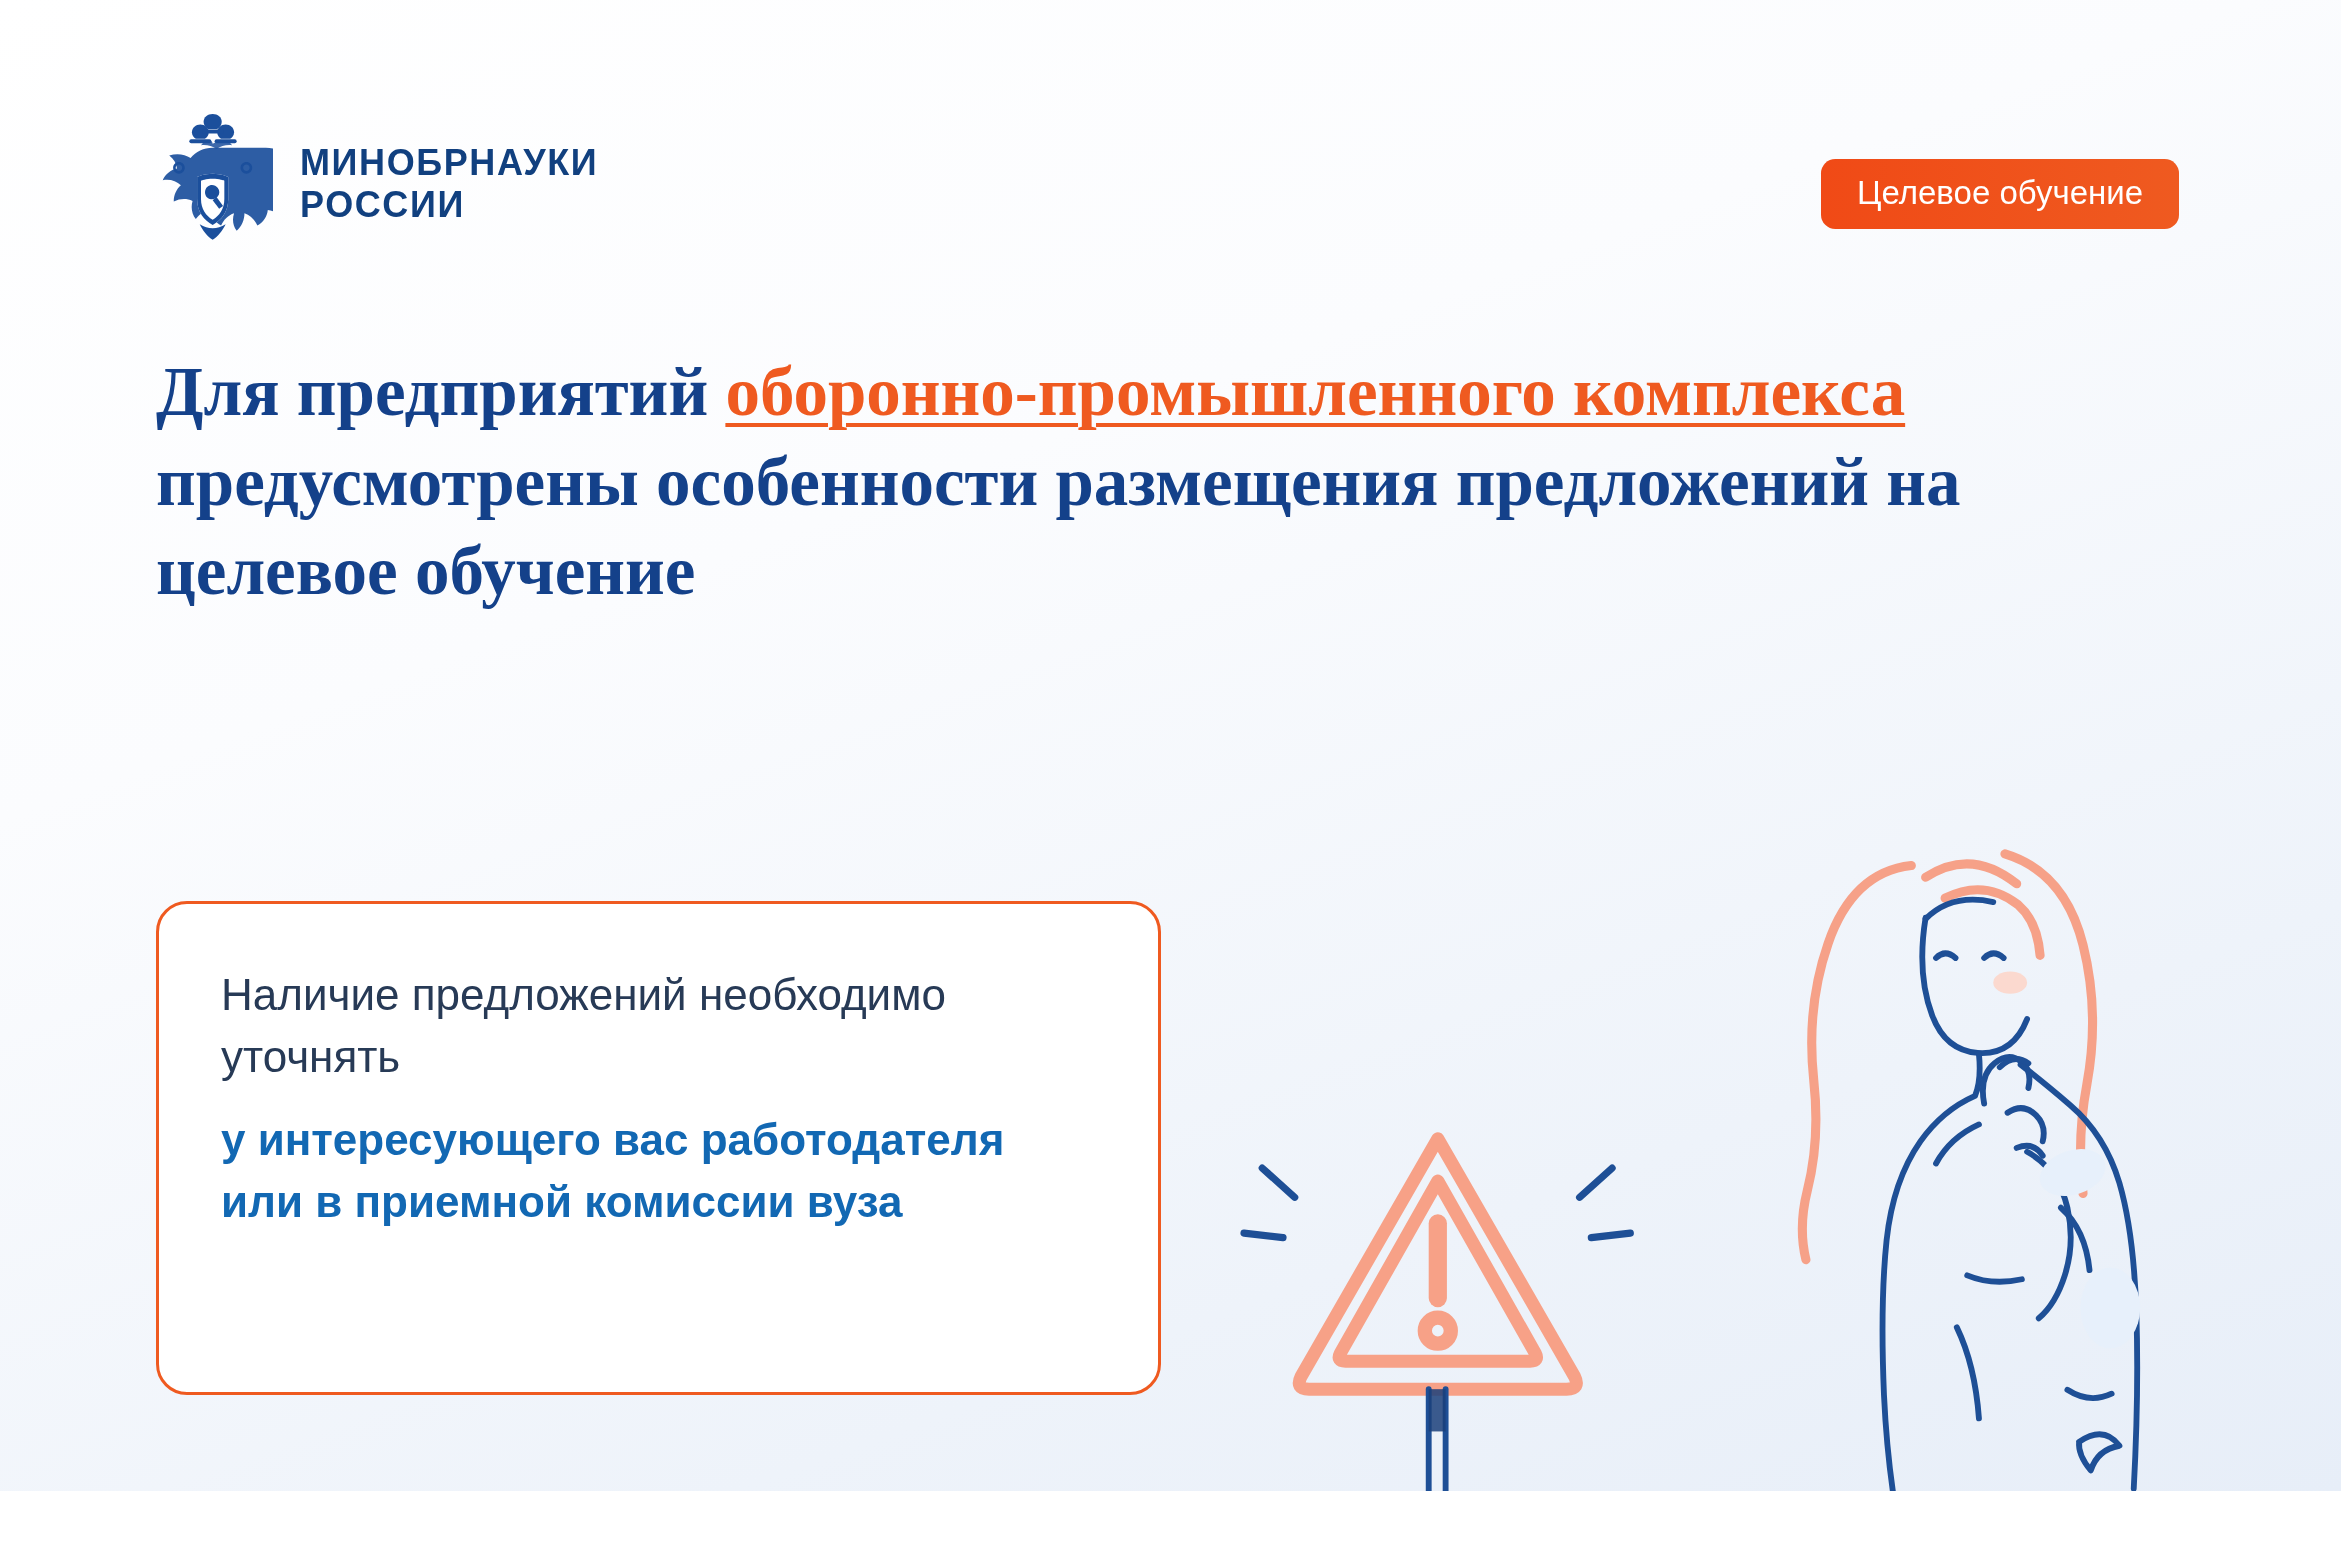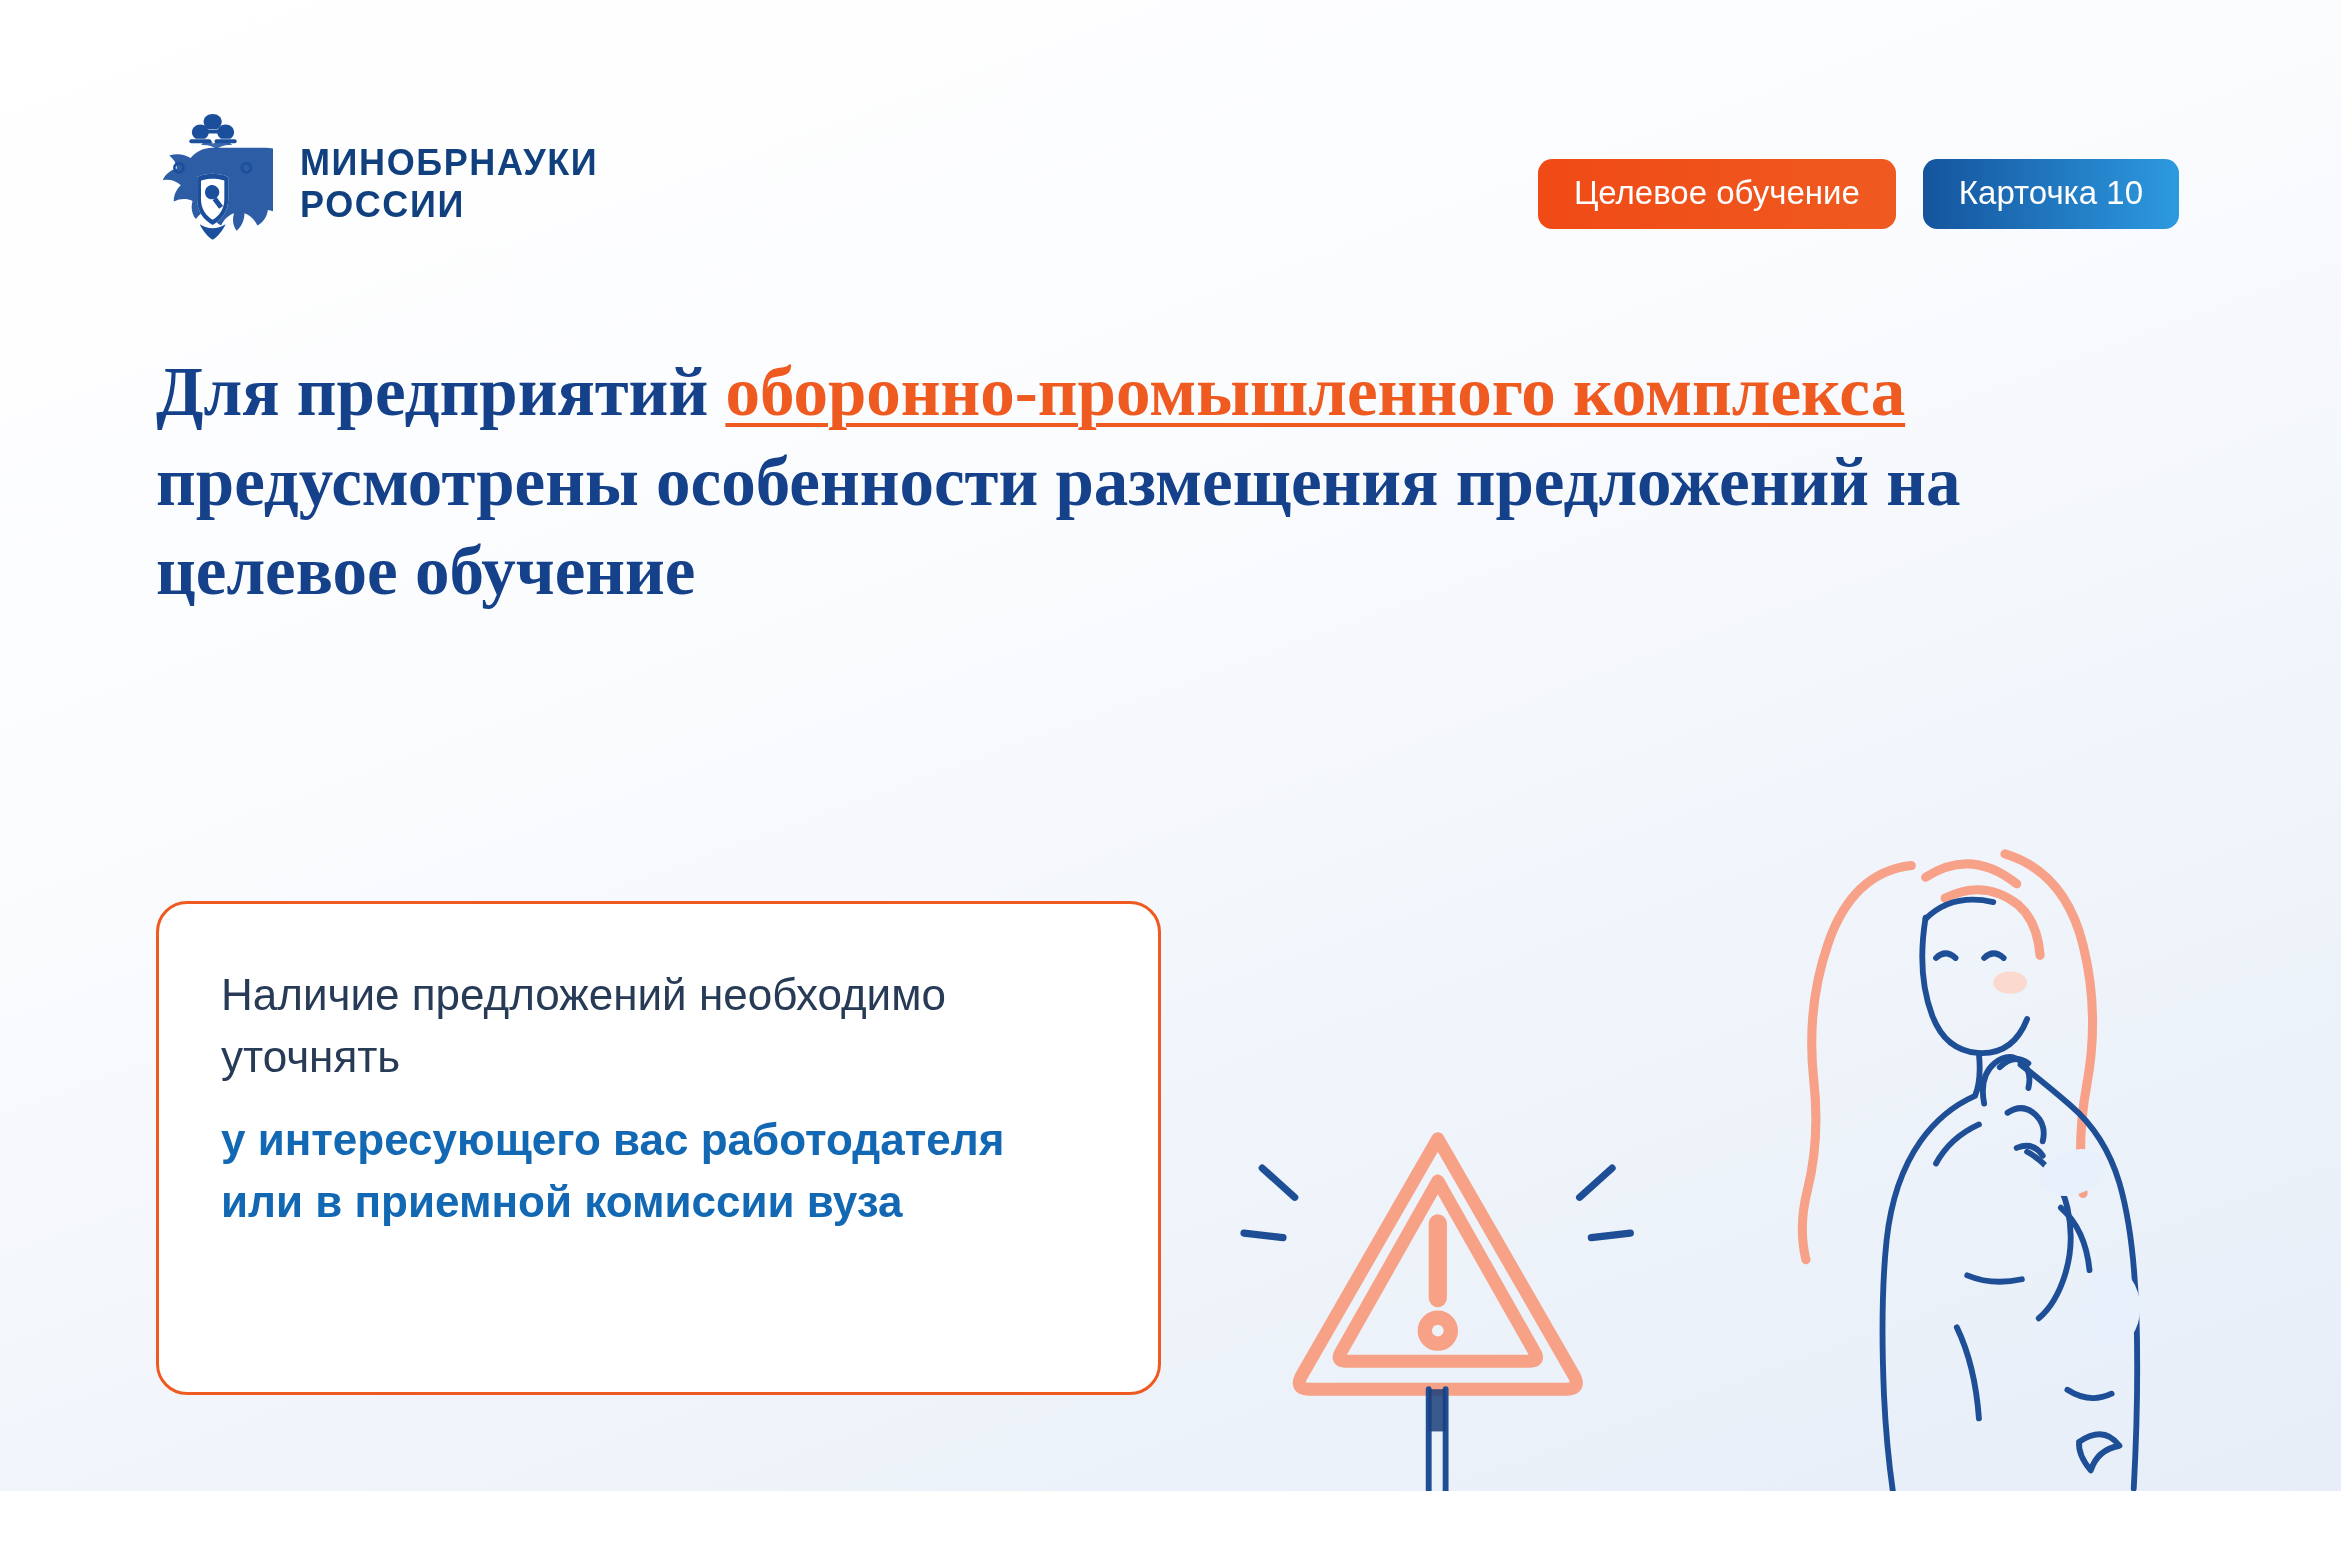--- a/index.html
+++ b/index.html
@@ -174,21 +174,20 @@
         </svg>
       </span>
       <div class="brand-text">
         <div>МИНОБРНАУКИ</div>
         <div>РОССИИ</div>
       </div>
     </div>
 
     <div class="badges">
       <div class="badge badge-topic">Целевое обучение</div>
-      <div class="badge badge-number">Карточка 10</div>
     </div>
   </div>
 
   <div class="headline">
     <span>Для предприятий </span><span class="hl">оборонно-промышленного комплекса</span><span> предусмотрены особенности размещения предложений на целевое обучение</span>
   </div>
 
   <div class="callout">
     <p>
       <span>Наличие предложений необходимо уточнять</span>

